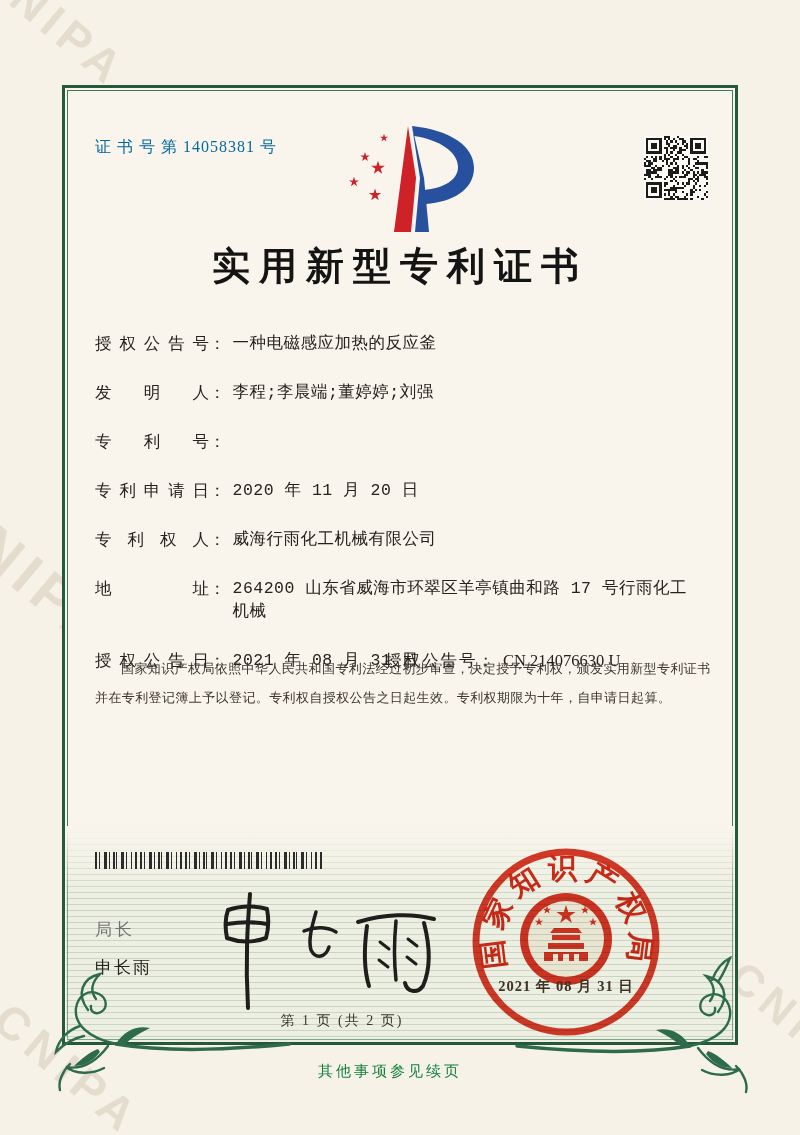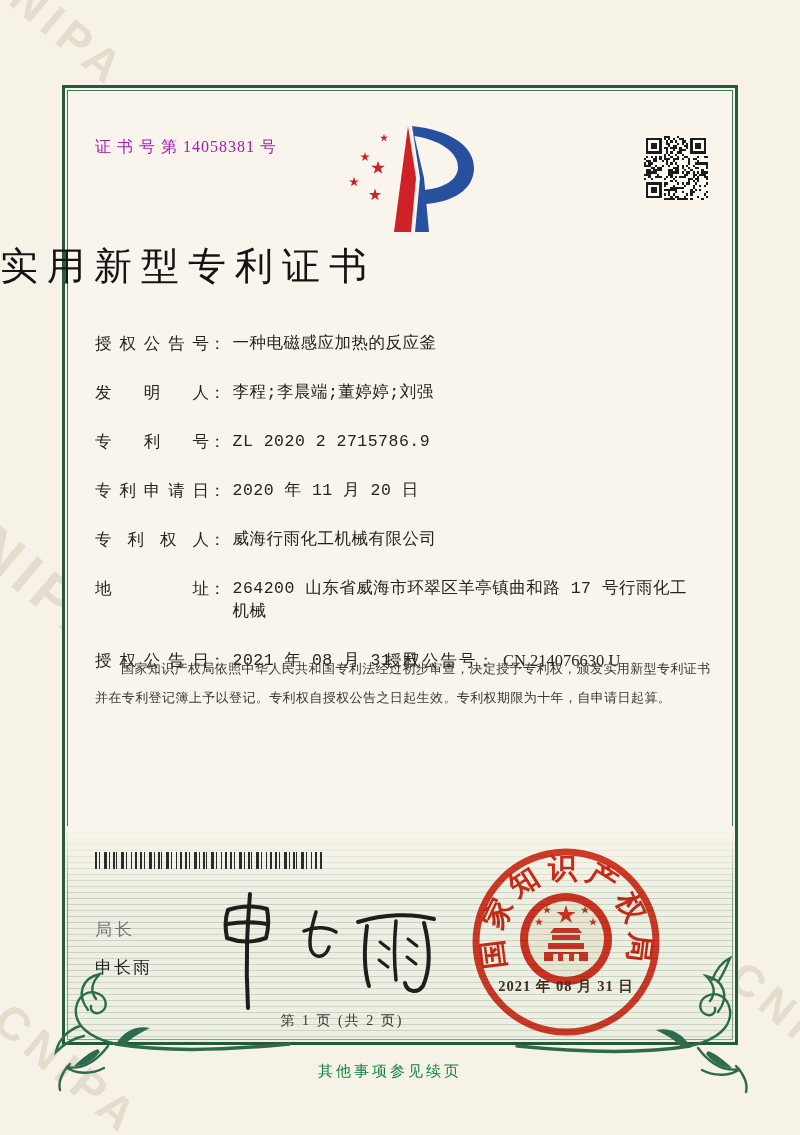--- a/index.html
+++ b/index.html
@@ -45,26 +45,26 @@
   .waves {
     position:absolute; left:66px; top:826px; width:668px; height:216px;
     background-color:rgba(219,229,212,0.40);
     background-image:
       linear-gradient(180deg,#f9f5ec 0px, rgba(249,245,236,0) 70px),
       repeating-linear-gradient(180deg, rgba(118,152,120,0.30) 0 1px, rgba(0,0,0,0) 1px 6px);
     z-index:1;
   }
 
   
-  .cert-no { left:95px; top:137px; font-size:16px; letter-spacing:1px; color:#a21caf; z-index:2; }
+  .cert-no { left:95px; top:137px; font-size:16px; letter-spacing:1px; color:#0369a1; z-index:2; }
   .qr { left:644px; top:136px; width:64px; height:64px; z-index:2; }
   .logo { left:332px; top:120px; width:158px; height:116px; z-index:2; }
   .title {
-    left:0; right:0; top:241px; text-align:left;
-    font-size:38px; font-weight:normal; letter-spacing:9px; color:#141414; z-index:2;
+    left:0; right:0; top:241px; text-align:center;
+    font-size:38px; font-weight:bold; letter-spacing:9px; color:#141414; z-index:2;
   }
 
   
   .fields { left:95px; top:332px; width:618px; z-index:2; }
   .field-row { display:flex; align-items:flex-start; margin-bottom:26px; font-size:16.5px; line-height:23px; position:relative; color:#26231f; }
   .field-label { display:inline-block; width:114px; text-align:justify; text-align-last:justify; flex:0 0 114px; }
   .field-colon { flex:0 0 auto; }
   .field-value { padding-left:7px; white-space:pre-line; letter-spacing:0.5px;font-family:Liberation Mono, monospace; }
   .field-extra { position:absolute; left:290px; top:0; display:flex; }
   .field-extra .x-label { letter-spacing:2px; }
@@ -416,21 +416,20 @@
 
   <div class="field-row">
     <span class="field-label">发明人</span>
       <span class="field-colon">：</span>
       <span class="field-value">李程;李晨端;董婷婷;刘强</span>
   </div>
 
   <div class="field-row">
     <span class="field-label">专利号</span>
       <span class="field-colon">：</span>
-      <span class="field-value">ZL 2020 2 2715786.9</span>
   </div>
 
   <div class="field-row">
     <span class="field-label">专利申请日</span>
       <span class="field-colon">：</span>
       <span class="field-value">2020 年 11 月 20 日</span>
   </div>
 
   <div class="field-row">
     <span class="field-label">专利权人</span>

